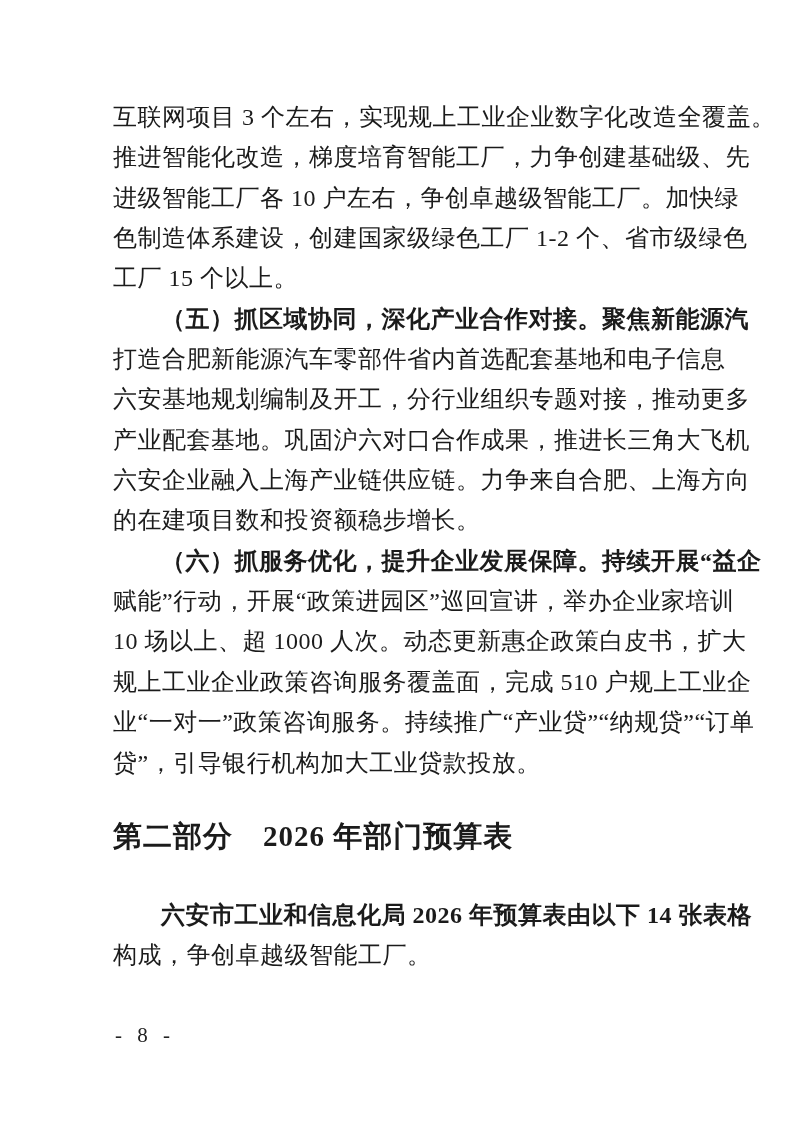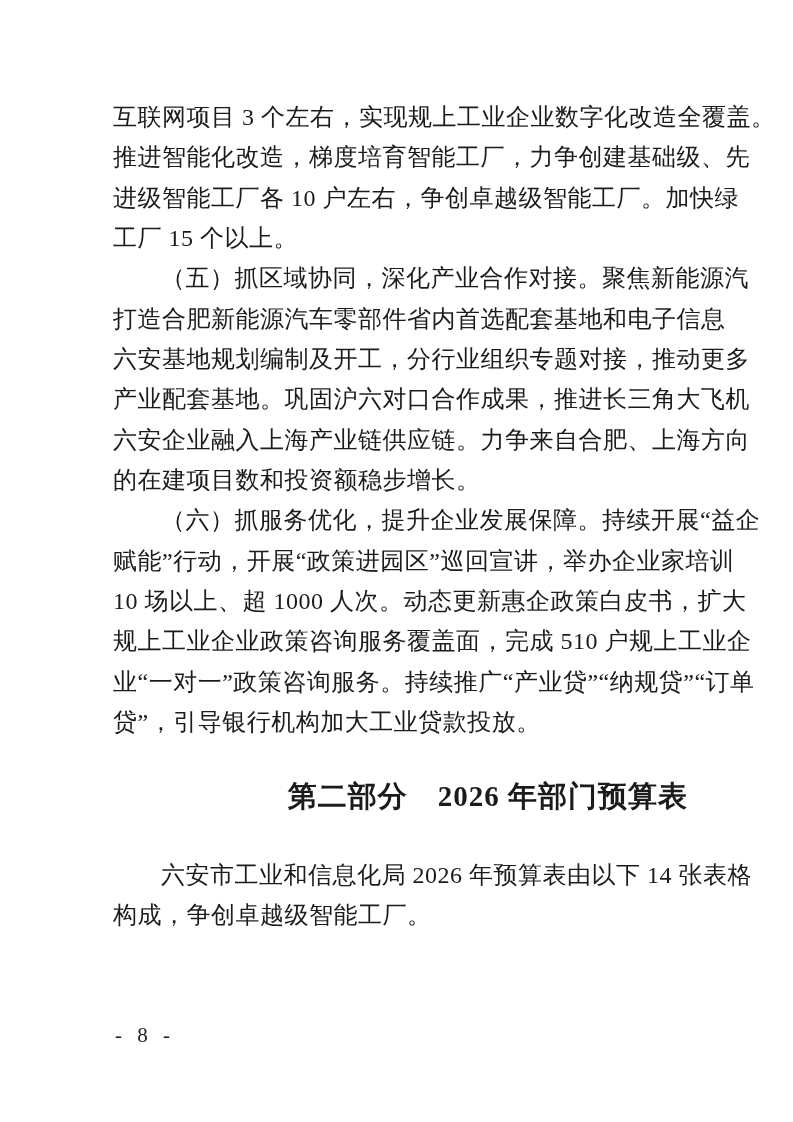--- a/index.html
+++ b/index.html
@@ -34,27 +34,28 @@
     letter-spacing: 0.5px;
   }
   
   .line.para-end {
     text-align-last: left;
     white-space: normal;
   }
   
   .line.indent-first {
     text-indent: 2em;
+    font-weight: bold;
   }
   .section-heading {
     margin-top: 31px;
     font-size: 29px;
     font-weight: 700;
     line-height: 44px;
-    text-align: right;
+    text-align: left;
     letter-spacing: 1px;
     font-family: "Liberation Serif", serif;
   }
   .footer-block { margin-top: 37px; }
   .page-number {
     position: absolute;
     left: 115px;
     top: 1021px;
     font-size: 21px;
     line-height: 28px;
@@ -65,20 +66,21 @@
 </head>
 <body>
 
 <div class="page">
   <div class="doc-content">
     <div id="bodyParas">
         <div class="para">
           <div class="line">互联网项目 3 个左右，实现规上工业企业数字化改造全覆盖。</div>
           <div class="line">推进智能化改造，梯度培育智能工厂，力争创建基础级、先</div>
           <div class="line">进级智能工厂各 10 户左右，争创卓越级智能工厂。加快绿</div>
+          <div class="line">色制造体系建设，创建国家级绿色工厂 1-2 个、省市级绿色</div>
           <div class="line para-end">工厂 15 个以上。</div>
         </div>
         <div class="para">
           <div class="line indent-first">（五）抓区域协同，深化产业合作对接。聚焦新能源汽</div>
           <div class="line">打造合肥新能源汽车零部件省内首选配套基地和电子信息</div>
           <div class="line">六安基地规划编制及开工，分行业组织专题对接，推动更多</div>
           <div class="line">产业配套基地。巩固沪六对口合作成果，推进长三角大飞机</div>
           <div class="line">六安企业融入上海产业链供应链。力争来自合肥、上海方向</div>
           <div class="line para-end">的在建项目数和投资额稳步增长。</div>
         </div>

